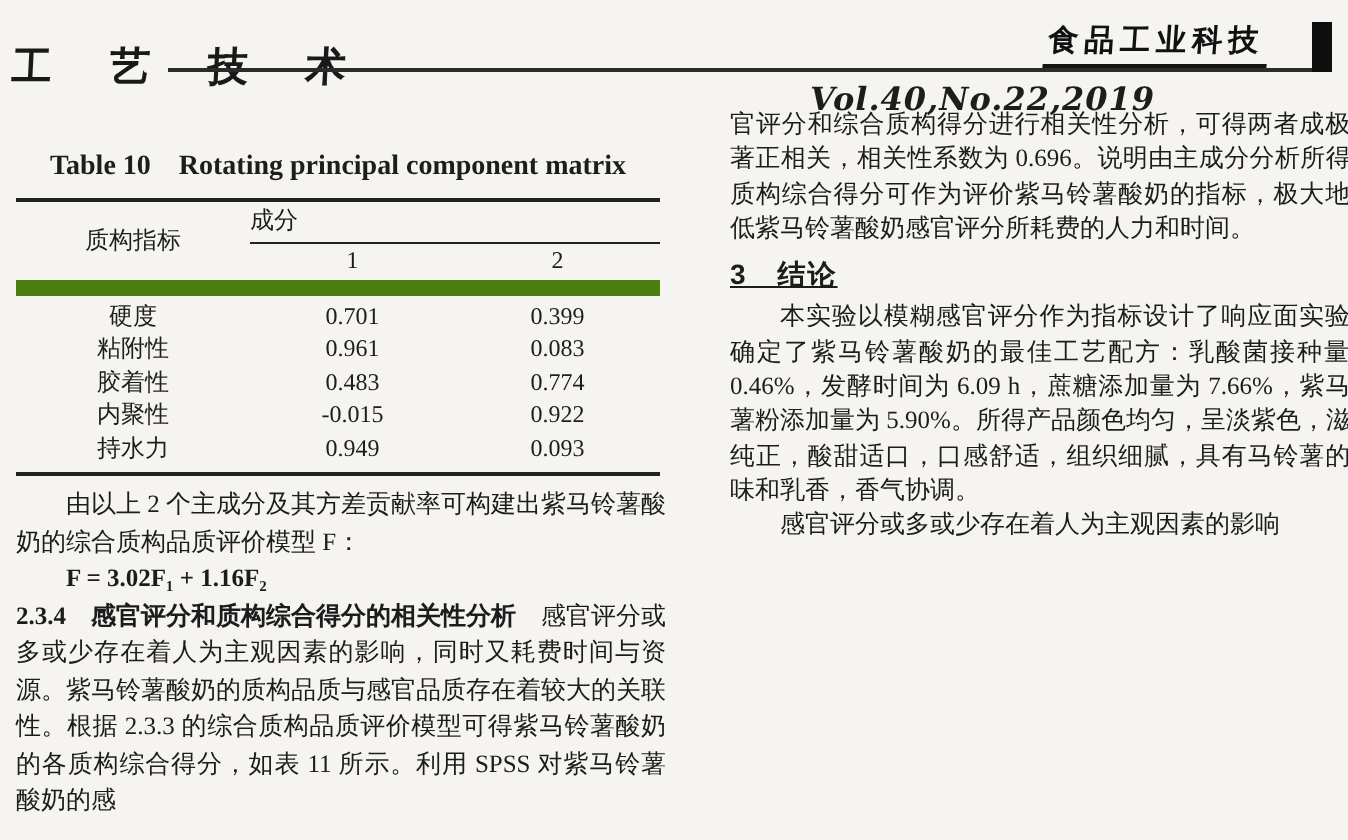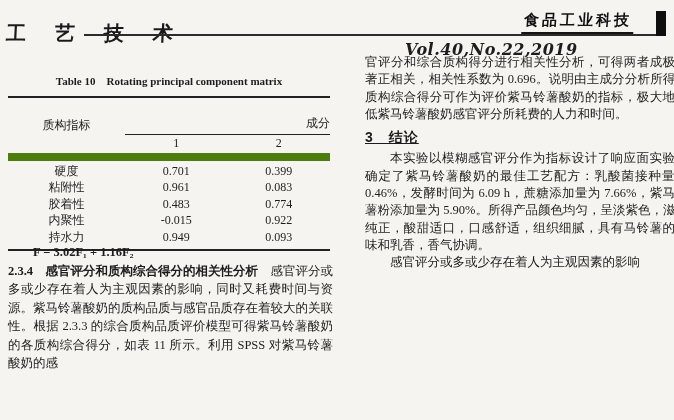--- a/index.html
+++ b/index.html
@@ -46,38 +46,37 @@
     letter-spacing:0.5px;
   }
 
   
   .table-wrap{position:absolute;left:8px;top:70px;width:322px;}
   .tcap-zh{
     text-align:center;font-weight:bold;font-size:11.5px;
     letter-spacing:1px;margin:0;
   }
   .tcap-en{
-    text-align:center;font-weight:bold;font-size:11px;
+    text-align:center;font-weight:bold;font-size:14px;
     margin:4px 0 4px 0;font-family:"Liberation Serif", serif;
   }
   .ptable{
     margin-top:7px;
     border-top:2px solid #222;
     border-bottom:2px solid #222;
     font-size:12px;
   }
   .thead{display:flex;border-bottom:8px solid #4d7c0f;}
   .th-left{
     width:117px;display:flex;align-items:center;justify-content:center;
   }
   .th-right{flex:1;}
   .group-label{
-    text-align:right;border-bottom:1px solid #222;
+    text-align:left;border-bottom:1px solid #222;
     padding:1px 0 2px 0;
-    margin-top:16px;
   }
   .subcols{display:flex;}
   .subcols div{flex:1;text-align:center;padding:1px 0 2px 0;}
   .tbody{padding:2px 0 3px 0;}
   .trow{display:flex;height:16.5px;align-items:center;}
   .td-label{width:117px;text-align:center;}
   .td-v{flex:1;text-align:center;}
 
   
   .col{
@@ -158,20 +157,21 @@
         <div class="trow">
           <div class="td-label">持水力</div>
           <div class="td-v">0.949</div>
           <div class="td-v">0.093</div>
         </div>
       </div>
     </div>
   </div>
 
   <div class="col left-col">
+    <p class="indent">由以上 2 个主成分及其方差贡献率可构建出紫马铃薯酸奶的综合质构品质评价模型 F：</p>
     <p class="formula">F = 3.02F₁ + 1.16F₂</p>
     <p><span class="inline-head">2.3.4　感官评分和质构综合得分的相关性分析</span><span>　感官评分或多或少存在着人为主观因素的影响，同时又耗费时间与资源。紫马铃薯酸奶的质构品质与感官品质存在着较大的关联性。根据 2.3.3 的综合质构品质评价模型可得紫马铃薯酸奶的各质构综合得分，如表 11 所示。利用 SPSS 对紫马铃薯酸奶的感</span></p>
   </div>
 
   <div class="col right-col">
     <p>官评分和综合质构得分进行相关性分析，可得两者成极显著正相关，相关性系数为 0.696。说明由主成分分析所得的质构综合得分可作为评价紫马铃薯酸奶的指标，极大地降低紫马铃薯酸奶感官评分所耗费的人力和时间。</p>
     <p class="sec3-head">3　结论</p>
     <p class="indent">本实验以模糊感官评分作为指标设计了响应面实验，确定了紫马铃薯酸奶的最佳工艺配方：乳酸菌接种量为 0.46%，发酵时间为 6.09 h，蔗糖添加量为 7.66%，紫马铃薯粉添加量为 5.90%。所得产品颜色均匀，呈淡紫色，滋味纯正，酸甜适口，口感舒适，组织细腻，具有马铃薯的香味和乳香，香气协调。</p>
     <p class="indent">感官评分或多或少存在着人为主观因素的影响</p>
   </div>

